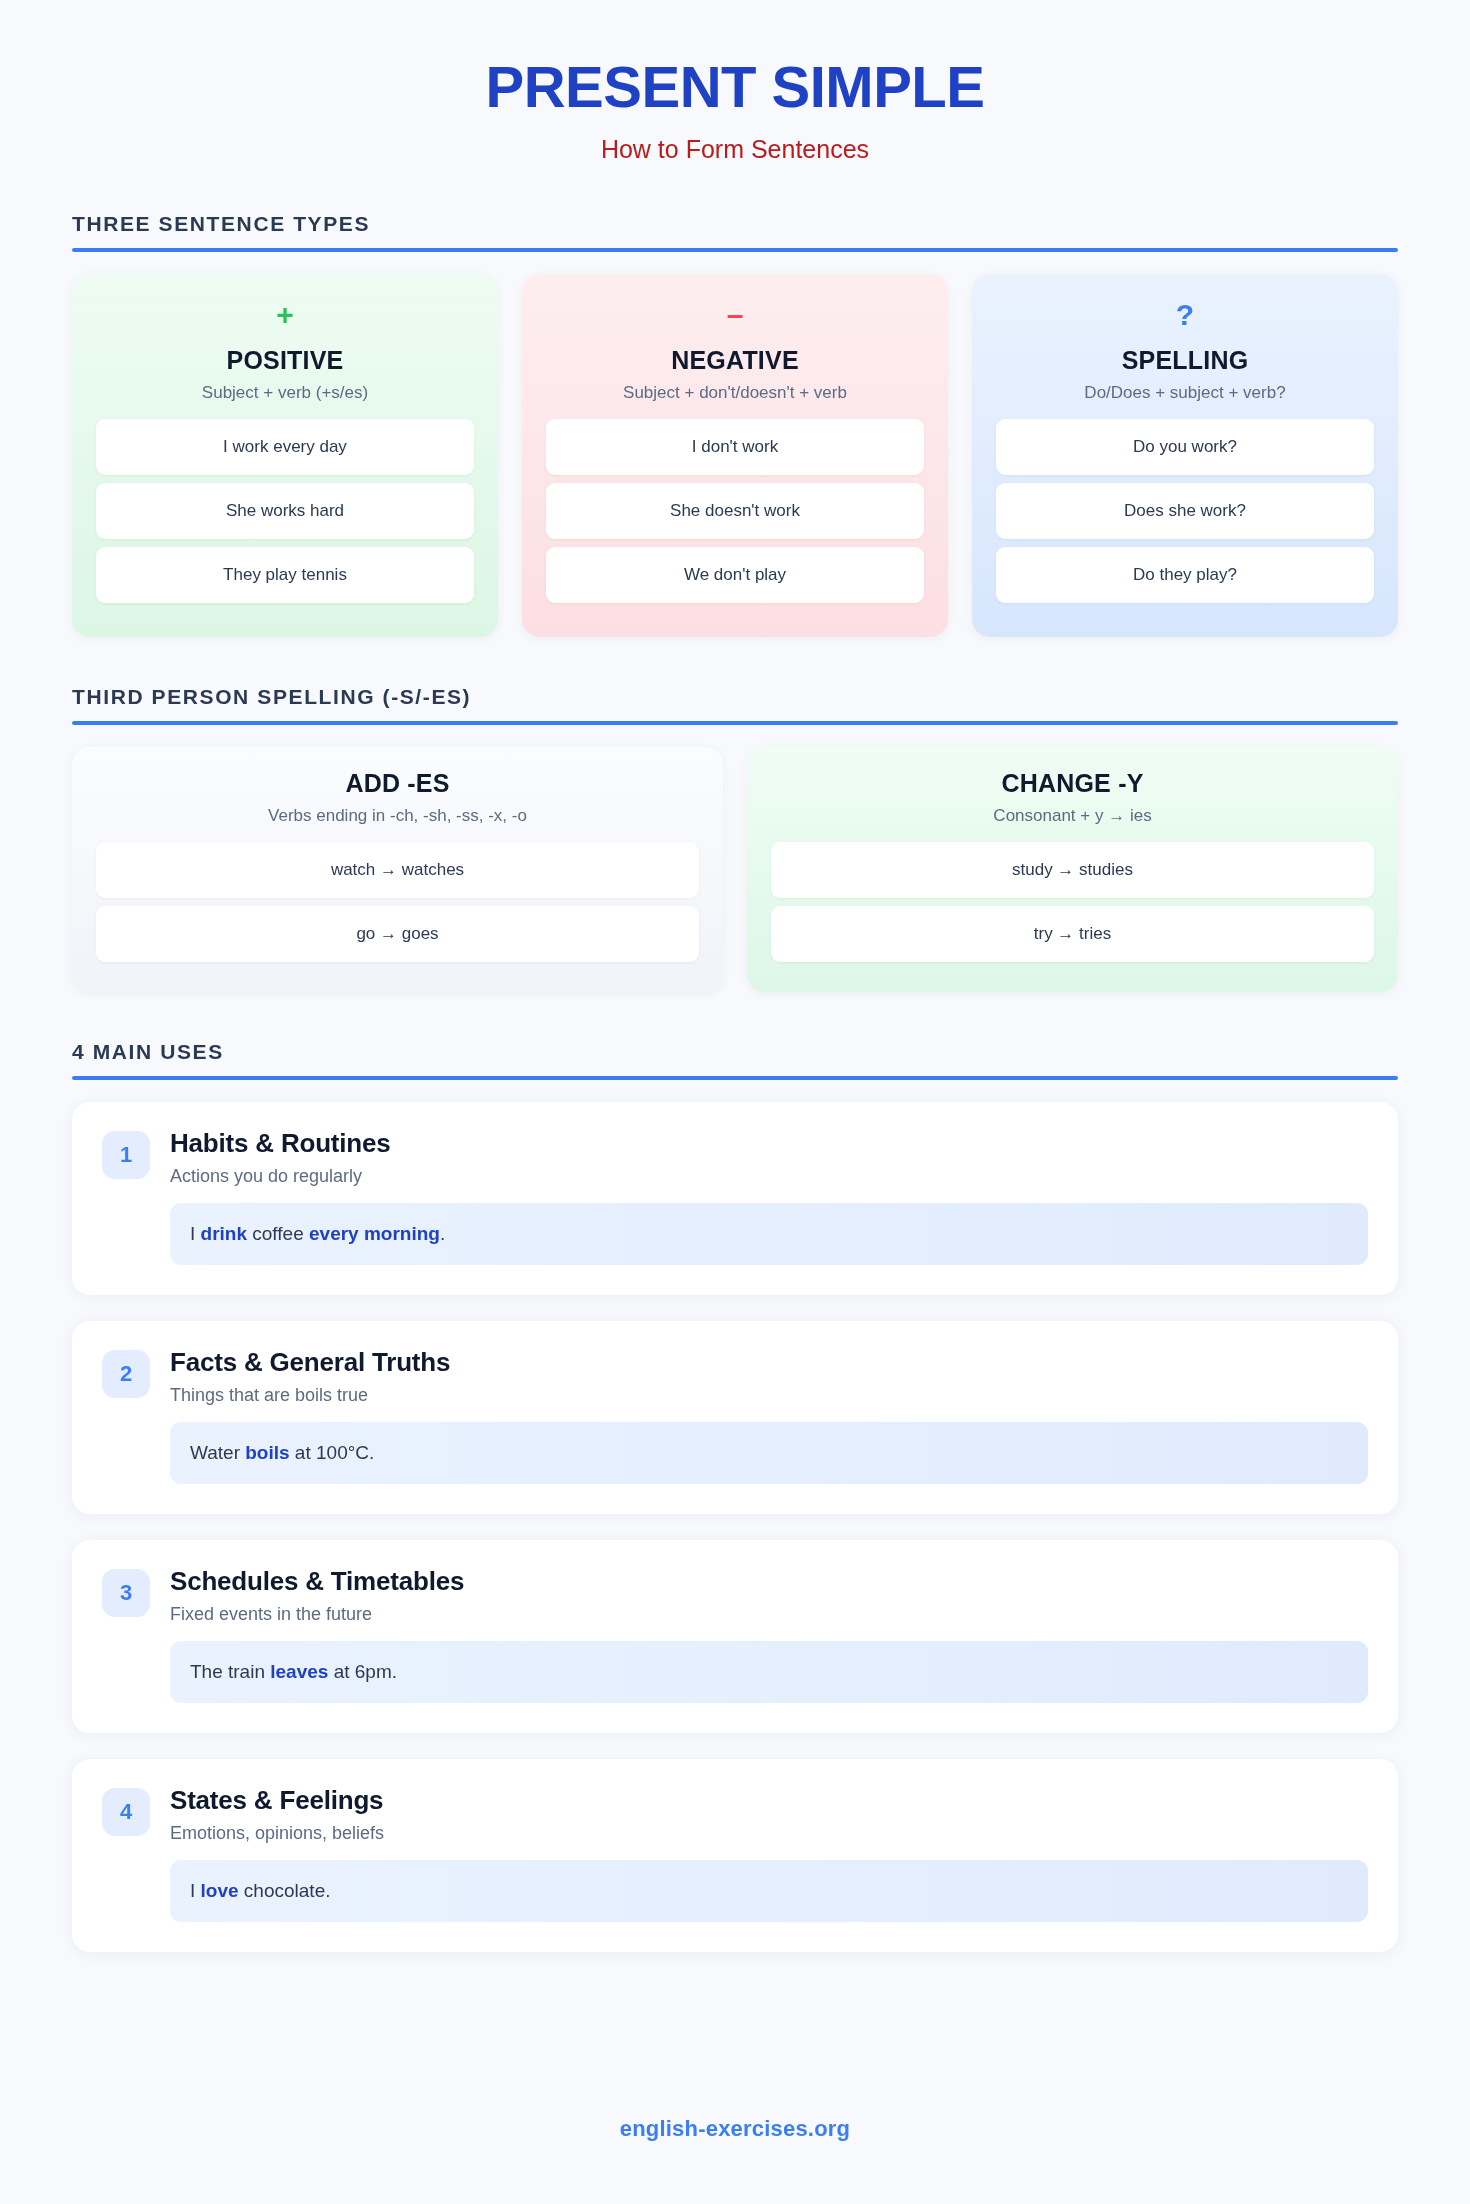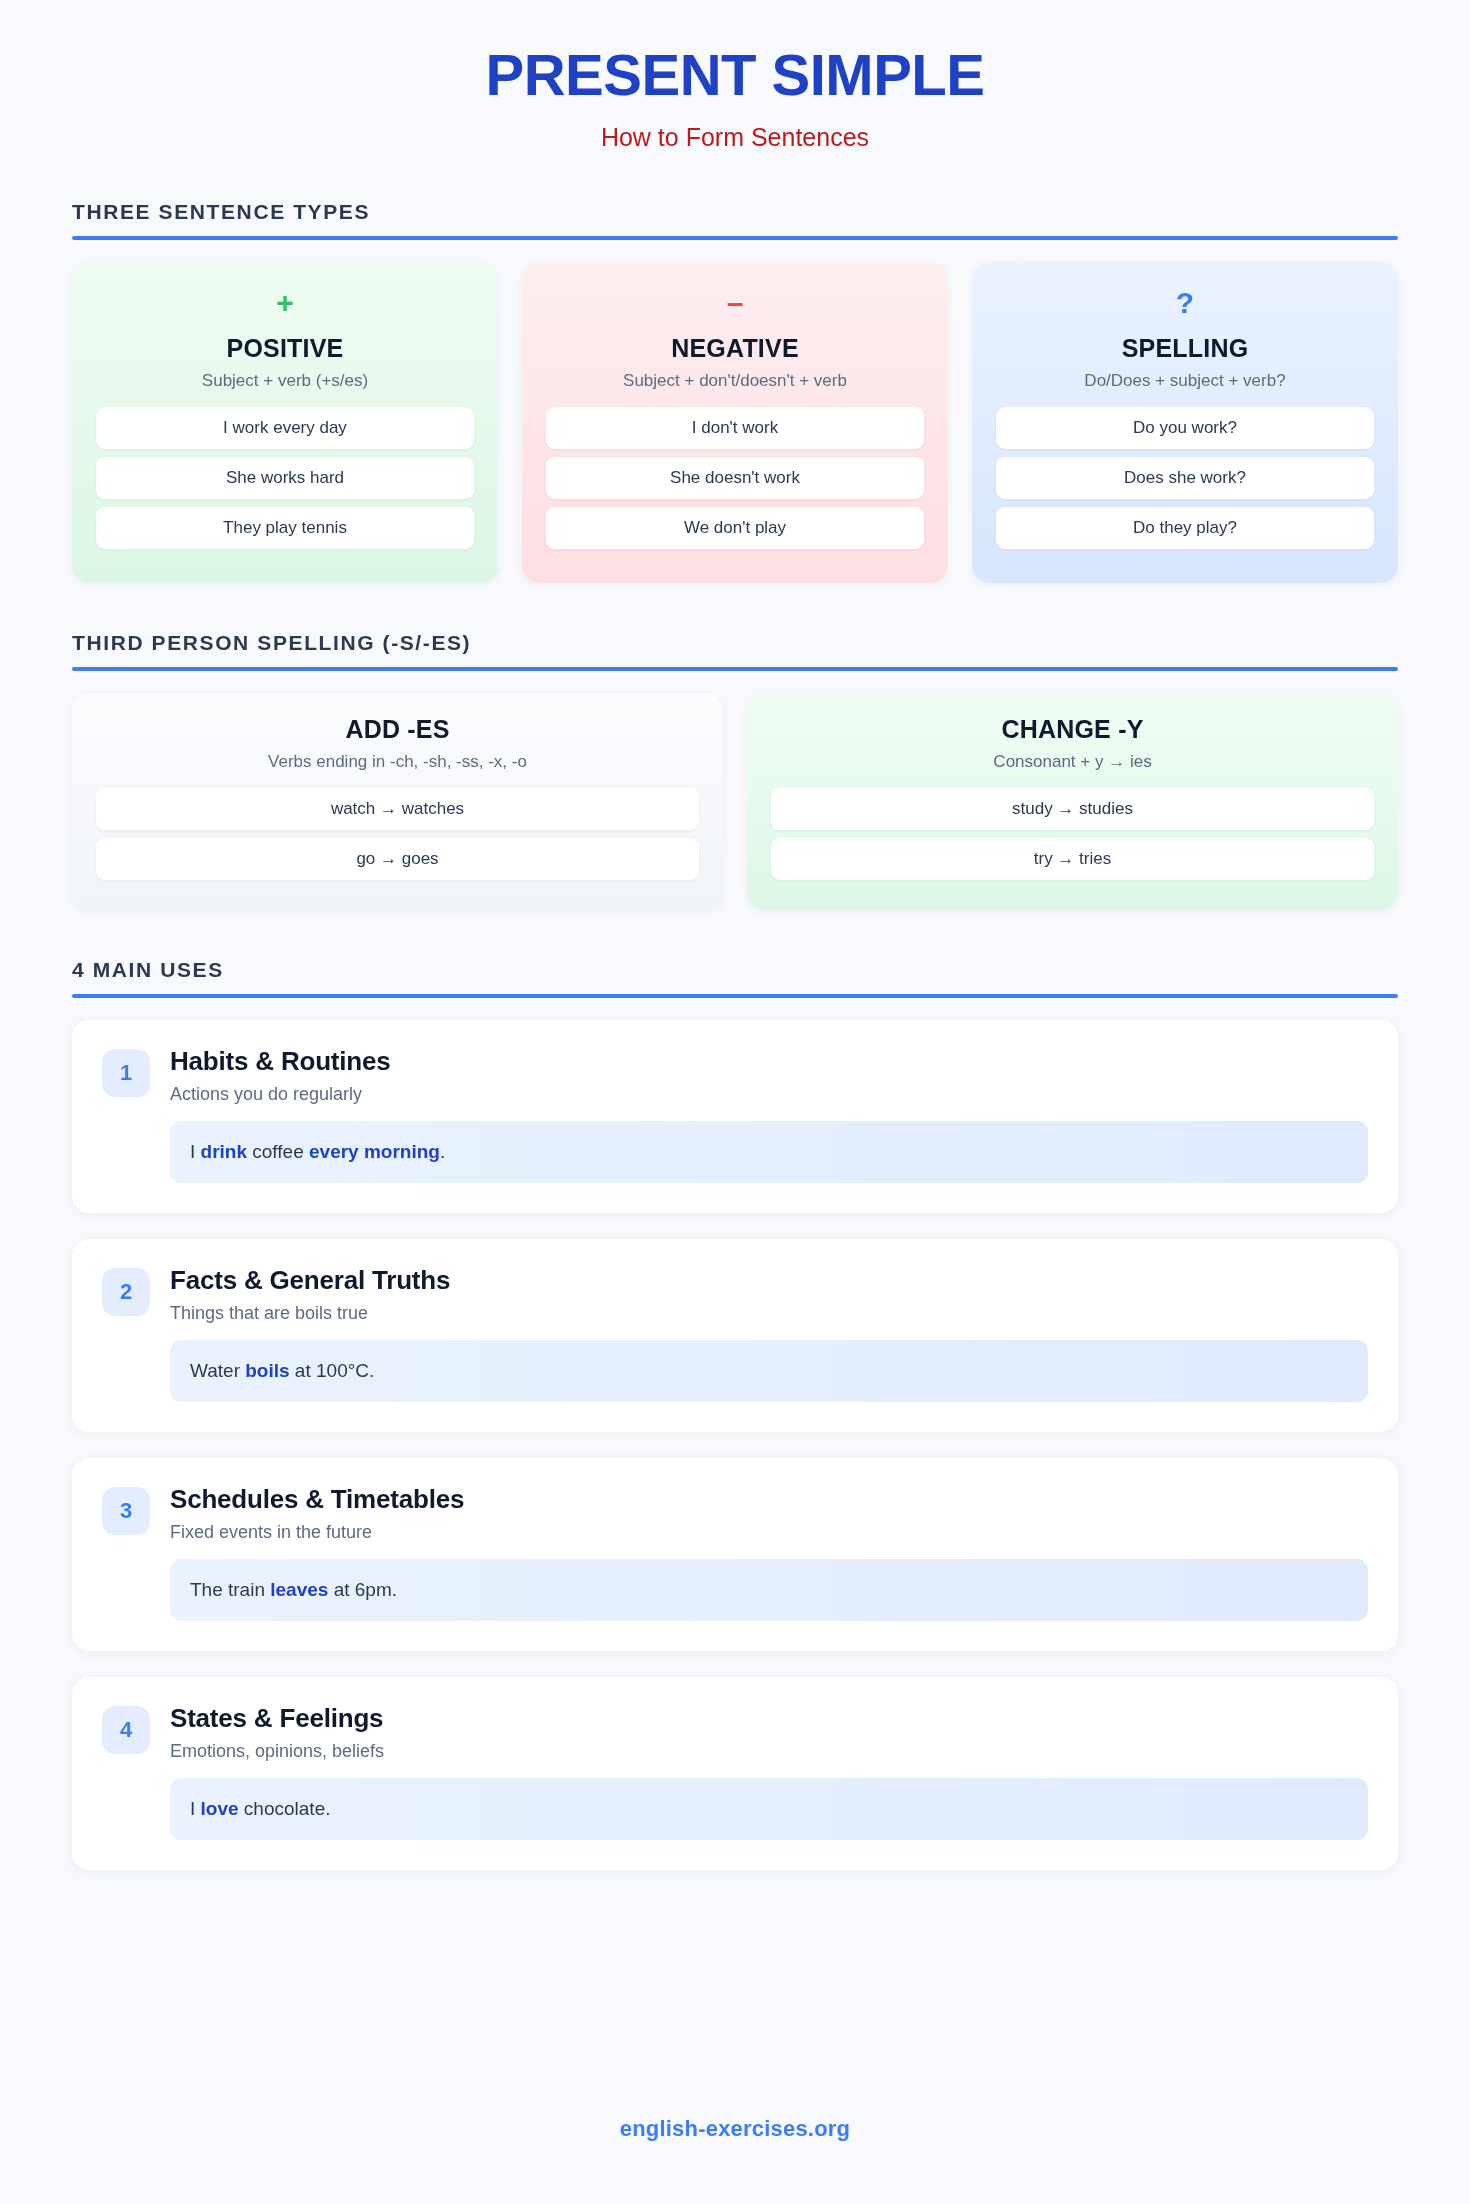--- a/index.html
+++ b/index.html
@@ -12,21 +12,21 @@
   }
   .page {
     width: 1470px;
     height: 2204px;
     position: relative;
     padding: 0 72px;
     background: #f7f9fc;
   }
 
   
-  .header { padding-top: 44px; text-align: center; }
+  .header { padding-top: 56px; text-align: center; }
   .main-title {
     font-size: 58px;
     font-weight: 700;
     letter-spacing: -0.5px;
     color: #1f41c4;
     line-height: 1.08;
   }
   .subtitle {
     margin-top: 16px;
     font-size: 25px;
@@ -86,21 +86,21 @@
   }
   .type-formula {
     margin-top: 8px;
     font-size: 17px;
     color: #5d6b82;
   }
   .example-list { margin-top: 16px; }
   .example-pill {
     background: #ffffff;
     border-radius: 9px;
-    padding: 11px 10px;
+    padding: 18px 10px;
     font-size: 17px;
     color: #2b3a52;
     margin-bottom: 8px;
     box-shadow: 0 1px 3px rgba(30,45,80,0.06);
   }
   .example-pill:last-child { margin-bottom: 8px; }
 
   
   .spell-card {
     flex: 1;

